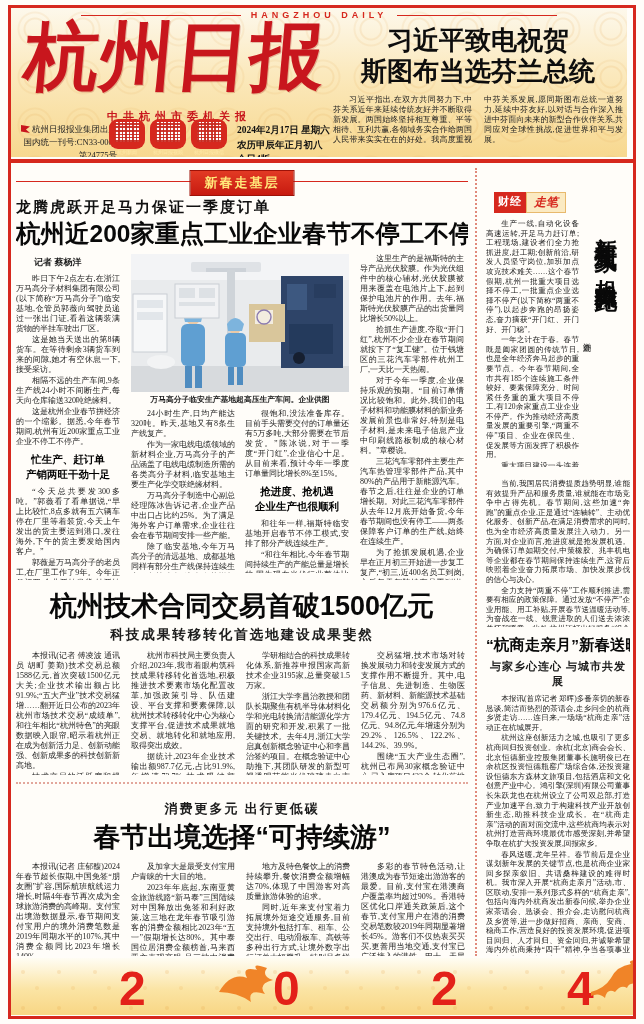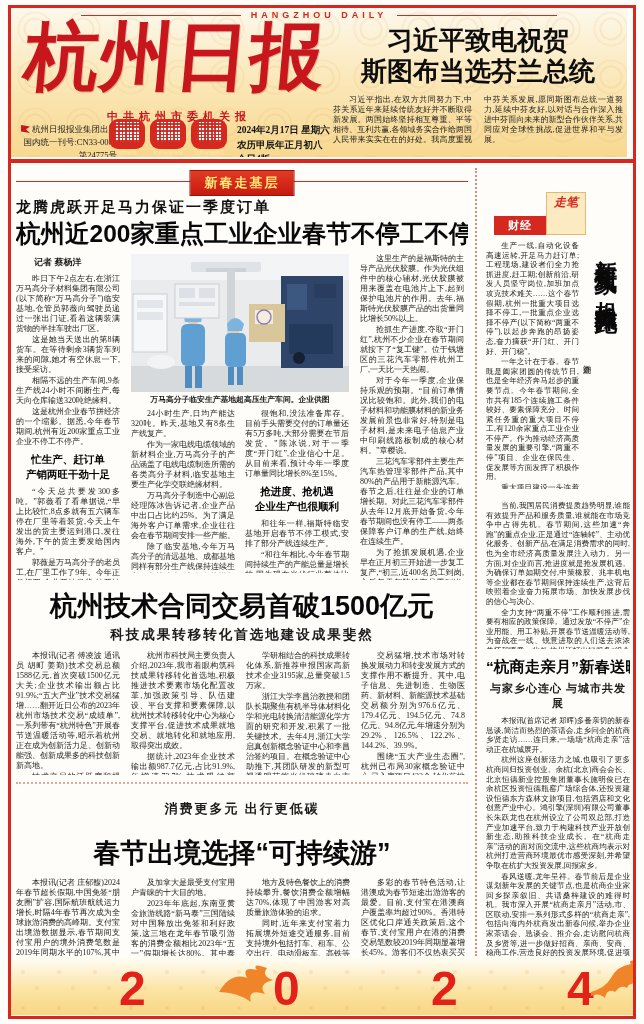--- a/index.html
+++ b/index.html
@@ -58,26 +58,26 @@
   .subhead{font-family:"Liberation Sans",sans-serif;font-weight:800;font-size:10.5px;line-height:1.4;text-align:center;margin:5px 0;color:#000;}
   .photo{width:218px;height:138px;display:block;background:#dfe3e6;}
   .caption{font-size:7.8px;font-weight:700;text-align:center;margin:2px 0 4px;font-family:"Liberation Sans",sans-serif;}
   .midcols{display:grid;grid-template-columns:104px 104px;column-gap:10px;height:164px;overflow:hidden;}
 
   .head2{font-family:"Liberation Sans","DejaVu Sans",sans-serif;font-weight:900;font-size:27px;text-align:center;white-space:nowrap;margin:8px 0 2px;color:#090909;}
   .sub2{font-size:13.5px;font-weight:600;letter-spacing:2px;text-align:center;margin:2px 0 7px;}
   .a4grid{display:grid;grid-template-columns:repeat(4,104px);column-gap:11px;height:124px;overflow:hidden;}
   .hdiv{border-top:2px dotted #e2a79c;margin:7px 0 2px;}
   .kicker3{font-size:13px;font-weight:700;letter-spacing:2px;text-align:center;margin:16px 0 0;}
-  .head3{font-family:"Liberation Sans","DejaVu Sans",sans-serif;font-weight:900;font-size:27px;text-align:center;white-space:nowrap;margin:17px 0 7px;color:#090909;}
+  .head3{font-family:"Liberation Sans","DejaVu Sans",sans-serif;font-weight:900;font-size:27px;text-align:center;white-space:nowrap;margin:1px 0 7px;color:#090909;}
   .a3grid{display:grid;grid-template-columns:repeat(4,104px);column-gap:11px;height:118px;overflow:hidden;}
 
   
   .finbadge{display:inline-flex;align-items:stretch;margin:24px 0 6px 8px;font-family:"Liberation Sans",sans-serif;}
-  .fb-l{background:#d6281e;color:#fff;font-weight:800;font-size:11px;padding:2px 14px;letter-spacing:1px;margin-top:24px;}
+  .fb-l{background:#d6281e;color:#fff;font-weight:800;font-size:11px;padding:2px 4px;letter-spacing:1px;}
   .fb-r{background:#fbeac2;color:#d6281e;font-weight:800;font-style:italic;font-size:12px;padding:1px 7px;border:1px solid #e8b96d;}
   .fintop{display:flex;height:248px;overflow:hidden;}
   .finb1{flex:1;overflow:hidden;}
   .finb1 .para,.finb2 .para,.hs-body .para{font-size:7.6px;line-height:9.6px;}
   .finhead{width:46px;position:relative;margin-left:5px;}
   .vtitle{writing-mode:vertical-rl;text-orientation:upright;font-family:"Liberation Sans","DejaVu Sans",sans-serif;
        font-weight:900;font-size:23px;line-height:1.05;letter-spacing:3px;color:#090909;height:248px;margin-left:10px;}
   .vauthor{position:absolute;left:-4px;top:118px;writing-mode:vertical-rl;text-orientation:upright;font-size:8px;color:#222;}
   .finb2{height:148px;overflow:hidden;margin-top:12px;}
   .hs-title{font-family:"Liberation Sans","DejaVu Sans",sans-serif;font-weight:900;font-size:15.5px;text-align:center;white-space:nowrap;margin:8px 0 1px;color:#090909;}
@@ -250,21 +250,21 @@
               <p class="para">为了抢抓发展机遇,企业早在正月初三开始进一步复工复产,“初三,近400名员工到岗,之后每天都陆续有员工到岗,到初八我们就能实现全面复工。”三花汽车零部件相关负责人介绍说,复工复产速度快,与企业福利保障的落实密不可分,“对于为了保障生产留杭过年的员工,我们发放了年货等福利,还组织大家一起吃年夜饭。员工比较安心,企业生产也很顺利。”</p>
             </div>
         </div>
       </article>
 
       <article>
         <h2 class="head2">杭州技术合同交易首破1500亿元</h2>
         <div class="sub2">科技成果转移转化首选地建设成果斐然</div>
         <div class="a4grid">
           <div class="coltxt">
-              <p class="para">本报讯(记者 傅凌波 通讯员 胡町 姜勤)技术交易总额1588亿元,首次突破1500亿元大关;企业技术输出额占比91.9%;“五大产业”技术交易猛增……翻开近日公布的2023年杭州市场技术交易“成绩单”,一系列带有“杭州特色”开展春节送温暖活动等,昭示着杭州正在成为创新活力足、创新动能强、创新成果多的科技创新新高地。</p>
+              <p class="para">本报讯(记者 傅凌波 通讯员 胡町 姜勤)技术交易总额1588亿元,首次突破1500亿元大关;企业技术输出额占比91.9%;“五大产业”技术交易猛增……翻开近日公布的2023年杭州市场技术交易“成绩单”,和往年相比“杭州特色”的亮眼数据映入眼帘,昭示着杭州正在成为创新活力足、创新动能强、创新成果多的科技创新新高地。</p>
               <p class="para">技术交易的活跃度和规模,体现了地区科技与经济结合的强弱度,以及该地区对创新资源的吸纳和使用效率。</p>
             </div>
           <div class="coltxt">
               <p class="para">杭州市科技局主要负责人介绍,2023年,我市着眼构筑科技成果转移转化首选地,积极推进技术要素市场化配置改革,加强政策引导、队伍建设、平台支撑和要素保障,以杭州技术转移转化中心为核心支撑平台,促进技术成果就地交易、就地转化和就地应用,取得突出成效。</p>
               <p class="para">据统计,2023年企业技术输出额987.7亿元,占比91.9%,年增速73.7%;技术吸纳额1020.8亿元,占比94.2%,年增速32.2%。杭州逐步建立以企业为主体,需求为牵引,产</p>
             </div>
           <div class="coltxt">
               <p class="para">学研相结合的科技成果转化体系,新推荐申报国家高新技术企业3195家,总量突破1.5万家。</p>
               <p class="para">浙江大学李昌治教授和团队长期聚焦有机半导体材料化学和光电转换清洁能源化学方面的研究和开发,积累了一批关键技术。去年4月,浙江大学启真创新概念验证中心和李昌治签约项目。在概念验证中心助推下,其团队研发的新型可视透明节能光伏玻璃走向市场。目前,项目已获得融资3500万元。</p>
             </div>

